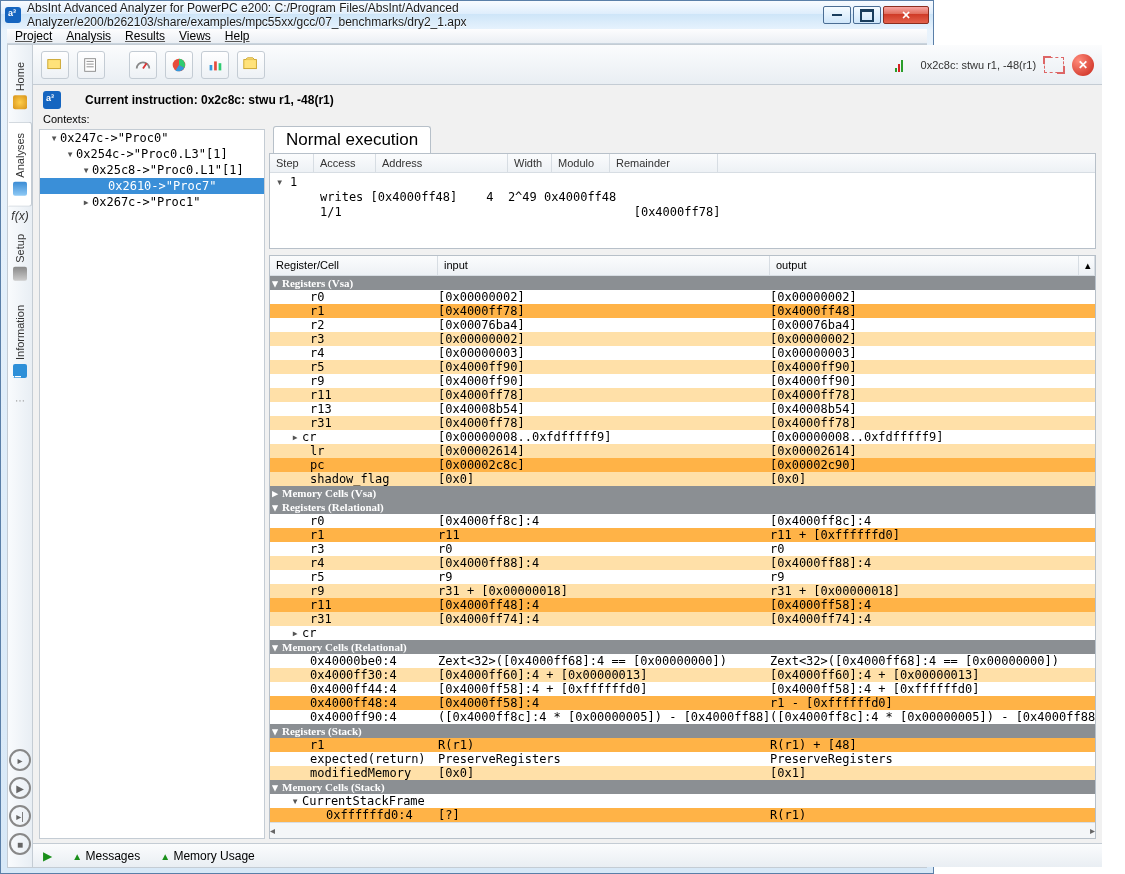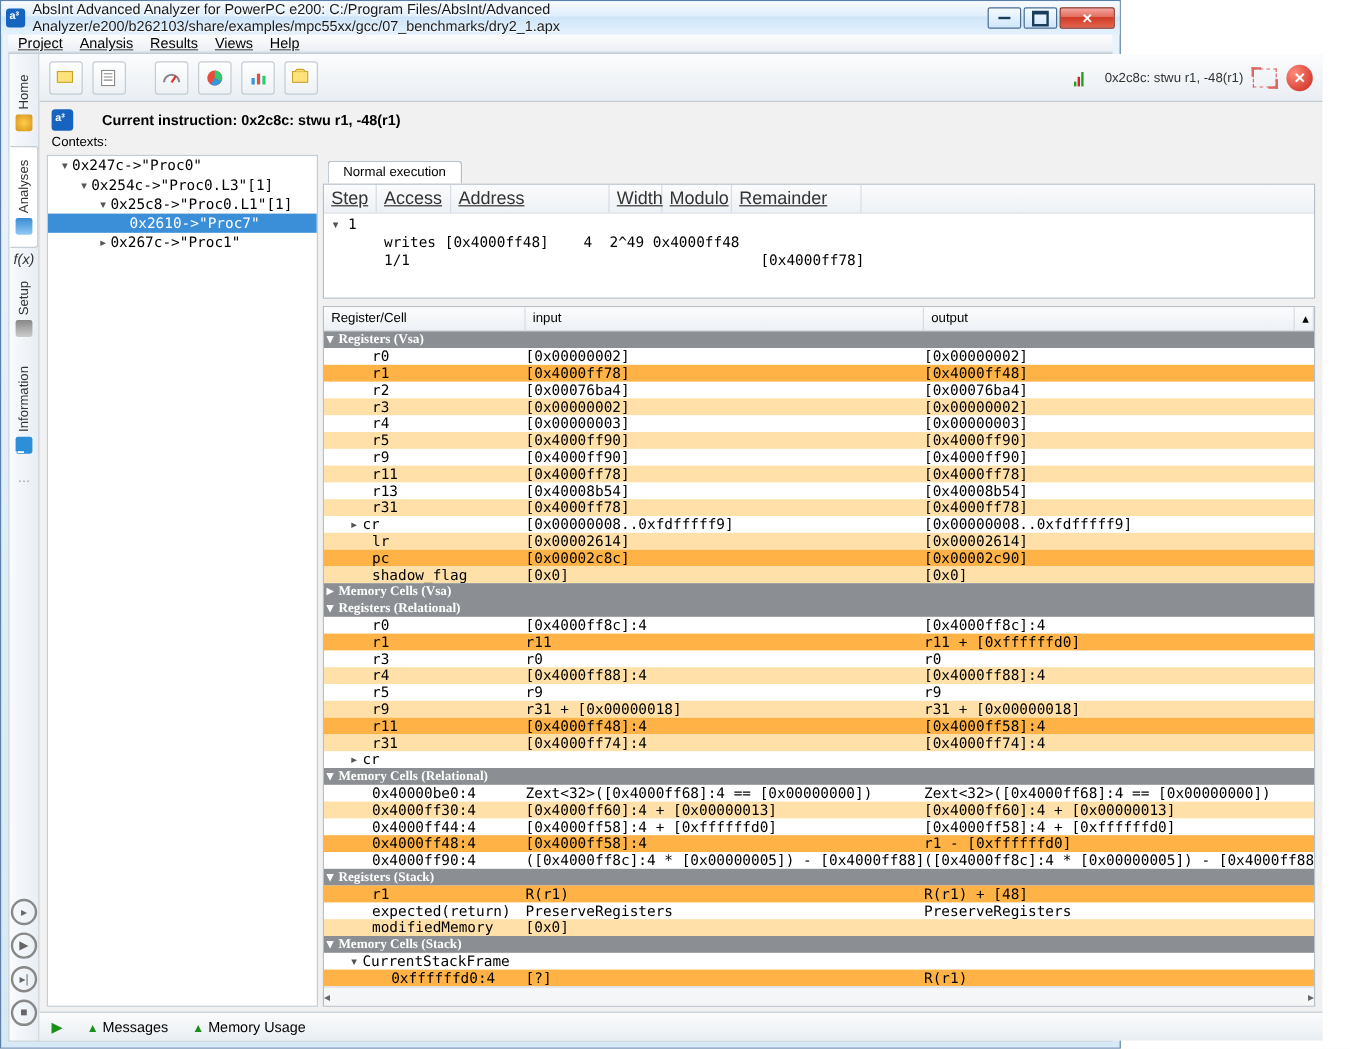--- a/index.html
+++ b/index.html
@@ -40,23 +40,23 @@
 .instr-bar .txt{font-weight:bold;}
 .ctx-label{padding:2px 10px 4px;font-size:11px;}
 .split { flex:1; display:flex; min-height:0;}
 .tree-pane { width:226px; background:#fff; border:1px solid #c4ccd4; margin:0 4px 4px 6px; overflow:auto; font-family:Consolas,monospace; font-size:12px;}
 .tree-row{display:flex;align-items:center;height:16px;white-space:nowrap;}
 .tree-row .tw{width:12px;text-align:center;color:#555;}
 .tree-row.sel{background:#3a8fd8;color:#fff;}
 .ind1{padding-left:8px}.ind2{padding-left:24px}.ind3{padding-left:40px}.ind4{padding-left:56px}
 .right-pane{flex:1;display:flex;flex-direction:column;margin:0 6px 4px 0;min-width:0;}
 .tabrow{height:24px;display:flex;align-items:flex-end;padding-left:4px;}
-.tab{border:1px solid #b7c0c9;border-bottom:none;background:#fff;padding:3px 12px;border-radius:3px 3px 0 0;font-size:11px;}
+.tab{border:1px solid #b7c0c9;border-bottom:none;background:#fff;padding:3px 12px;border-radius:3px 3px 0 0;font-size:17px;}
 .exec-box{background:#fff;border:1px solid #b7c0c9;height:96px;overflow:hidden;}
-.exec-hdr{display:flex;border-bottom:1px solid #d7dde3;font-size:15px;color:#333;background:linear-gradient(#fbfcfd,#edf1f5);text-decoration:underline;}
+.exec-hdr{display:flex;border-bottom:1px solid #d7dde3;font-size:11px;color:#333;background:linear-gradient(#fbfcfd,#edf1f5);}
 .exec-hdr div{padding:3px 6px;border-right:1px solid #d7dde3;}
 .eh-step{width:44px}.eh-acc{width:62px}.eh-addr{width:132px}.eh-wid{width:44px}.eh-mod{width:58px}.eh-rem{width:108px}.eh-com{flex:1}
 .exec-body{font-family:Consolas,monospace;font-size:12px;padding:2px 6px;line-height:15px;}
 .exec-row1{display:flex;} .exec-row1 .tw{width:14px;color:#555;}
 .reg-box{flex:1;background:#fff;border:1px solid #b7c0c9;margin-top:6px;overflow:auto;position:relative;}
 .reg-hdr{display:flex;border-bottom:1px solid #d7dde3;font-size:11px;background:linear-gradient(#fbfcfd,#edf1f5);position:sticky;top:0;}
 .reg-hdr div{padding:3px 6px;border-right:1px solid #d7dde3;}
 .col-name{width:168px}.col-in{width:332px}.col-out{flex:1}
 .drow{display:flex;font-family:Consolas,monospace;font-size:12px;line-height:14px;min-height:14px;}
 .drow .c1{width:168px;padding-left:40px;white-space:nowrap;overflow:hidden;}
@@ -411,20 +411,21 @@
                   <div class="c3">R(r1) + [48]</div>
                 </div>
                 <div class="drow">
                   <div class="c1">expected(return)</div>
                   <div class="c2">PreserveRegisters</div>
                   <div class="c3">PreserveRegisters</div>
                 </div>
                 <div class="drow alt">
                   <div class="c1">modifiedMemory</div>
                   <div class="c2">[0x0]</div>
+                  <div class="c3">[0x1]</div>
                 </div>
                 <div class="drow hdr">
                   <div class="c1"><span class="tw">▾</span>Memory Cells (Stack)</div>
                   <div class="c2"></div>
                   <div class="c3"></div>
                 </div>
                 <div class="drow">
                   <div class="c1"><span class="tw">▾</span>CurrentStackFrame</div>
                   <div class="c2"></div>
                   <div class="c3"></div>

